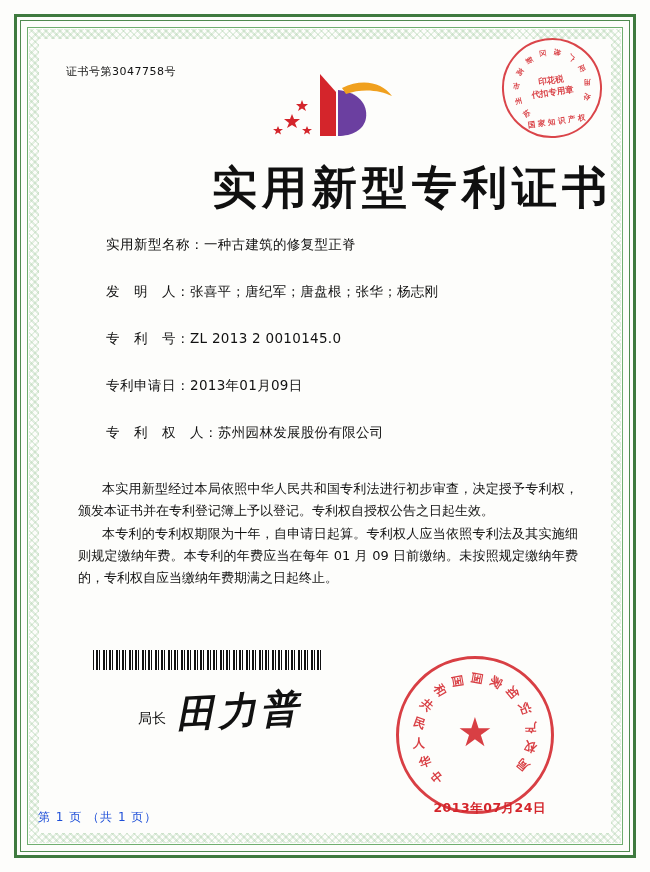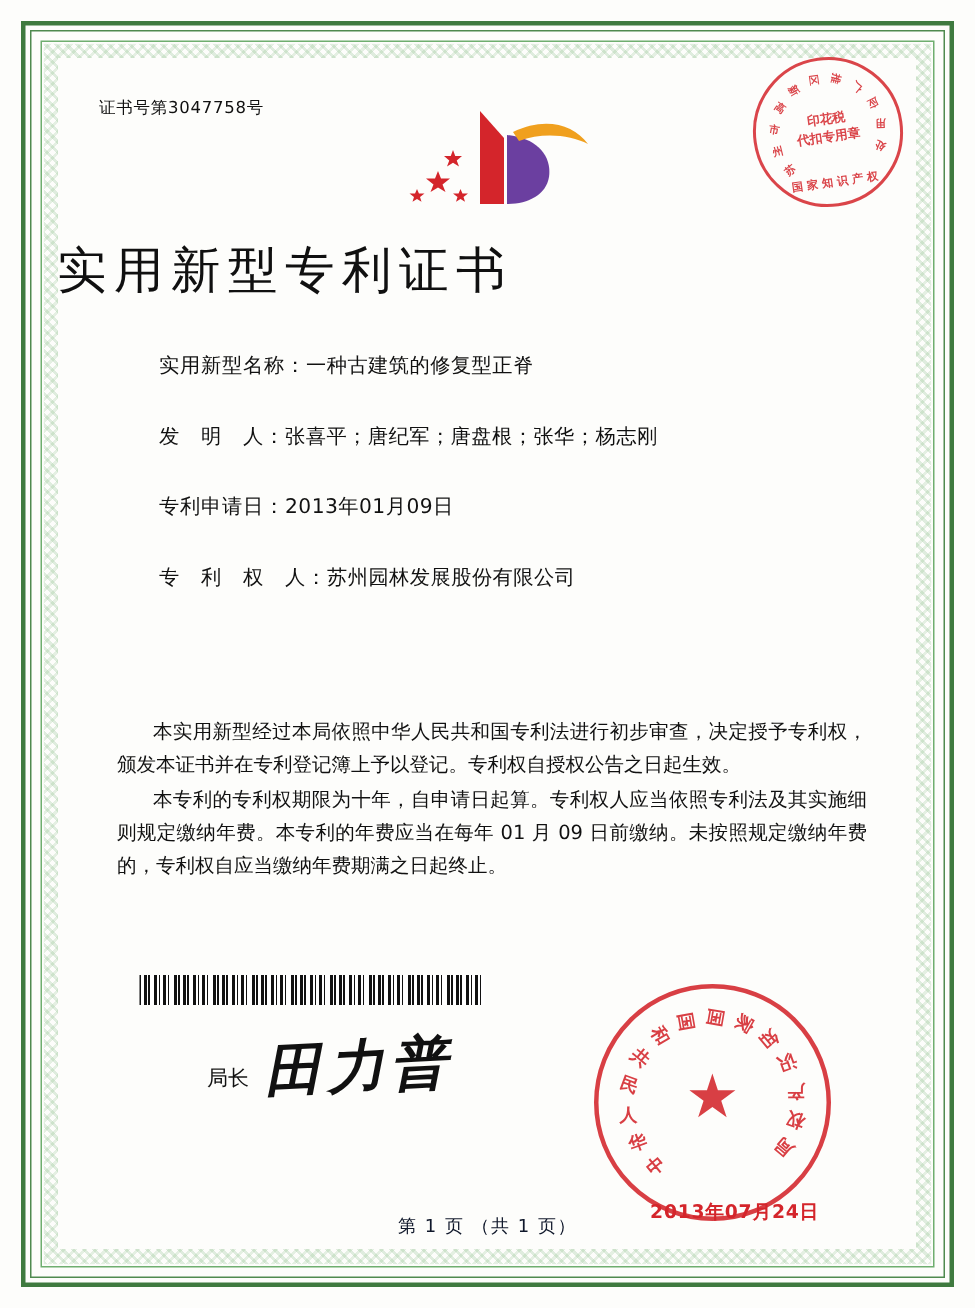--- a/index.html
+++ b/index.html
@@ -121,24 +121,24 @@
     top: 30px;
     width: 150px;
     height: 72px;
   }
 
   .title {
     position: absolute;
     left: 0;
     right: 0;
     top: 120px;
-    text-align: left;
+    text-align: right;
     font-family: "DejaVu Serif", "Liberation Serif", serif;
-    font-size: 33px;
-    font-weight: normal;
+    font-size: 45px;
+    font-weight: bold;
     letter-spacing: 5px;
     color: #101010;
   }
 
   .fields {
     position: absolute;
     left: 40px;
     right: 30px;
     top: 196px;
   }
@@ -249,23 +249,22 @@
     color: #d4252b;
     font-weight: bold;
     letter-spacing: 0.5px;
   }
 
   .footer {
     position: absolute;
     left: 0;
     right: 0;
     bottom: 8px;
-    text-align: center;
     font-size: 12px;
-    color: #0f172a;
+    color: #1d4ed8;
     letter-spacing: 1px;
   }
 </style>
 </head>
 <body>
 
 <div class="page">
 
   <div class="frame-outer"></div>
   <div class="frame-mid"></div>
@@ -312,20 +311,23 @@
     </div>
 
     <div class="title">实用新型专利证书</div>
 
     <div class="fields">
       <div class="field-row">
         <span class="field-label">实用新型名称：</span><span class="field-value">一种古建筑的修复型正脊</span>
       </div>
       <div class="field-row">
         <span class="field-label">发　明　人：</span><span class="field-value">张喜平；唐纪军；唐盘根；张华；杨志刚</span>
+      </div>
+      <div class="field-row">
+        <span class="field-label">专　利　号：</span><span class="field-value">ZL 2013 2 0010145.0</span>
       </div>
       <div class="field-row">
         <span class="field-label">专利申请日：</span><span class="field-value">2013年01月09日</span>
       </div>
       <div class="field-row">
         <span class="field-label">专　利　权　人：</span><span class="field-value">苏州园林发展股份有限公司</span>
       </div>
     </div>
 
     <div class="paragraphs">

